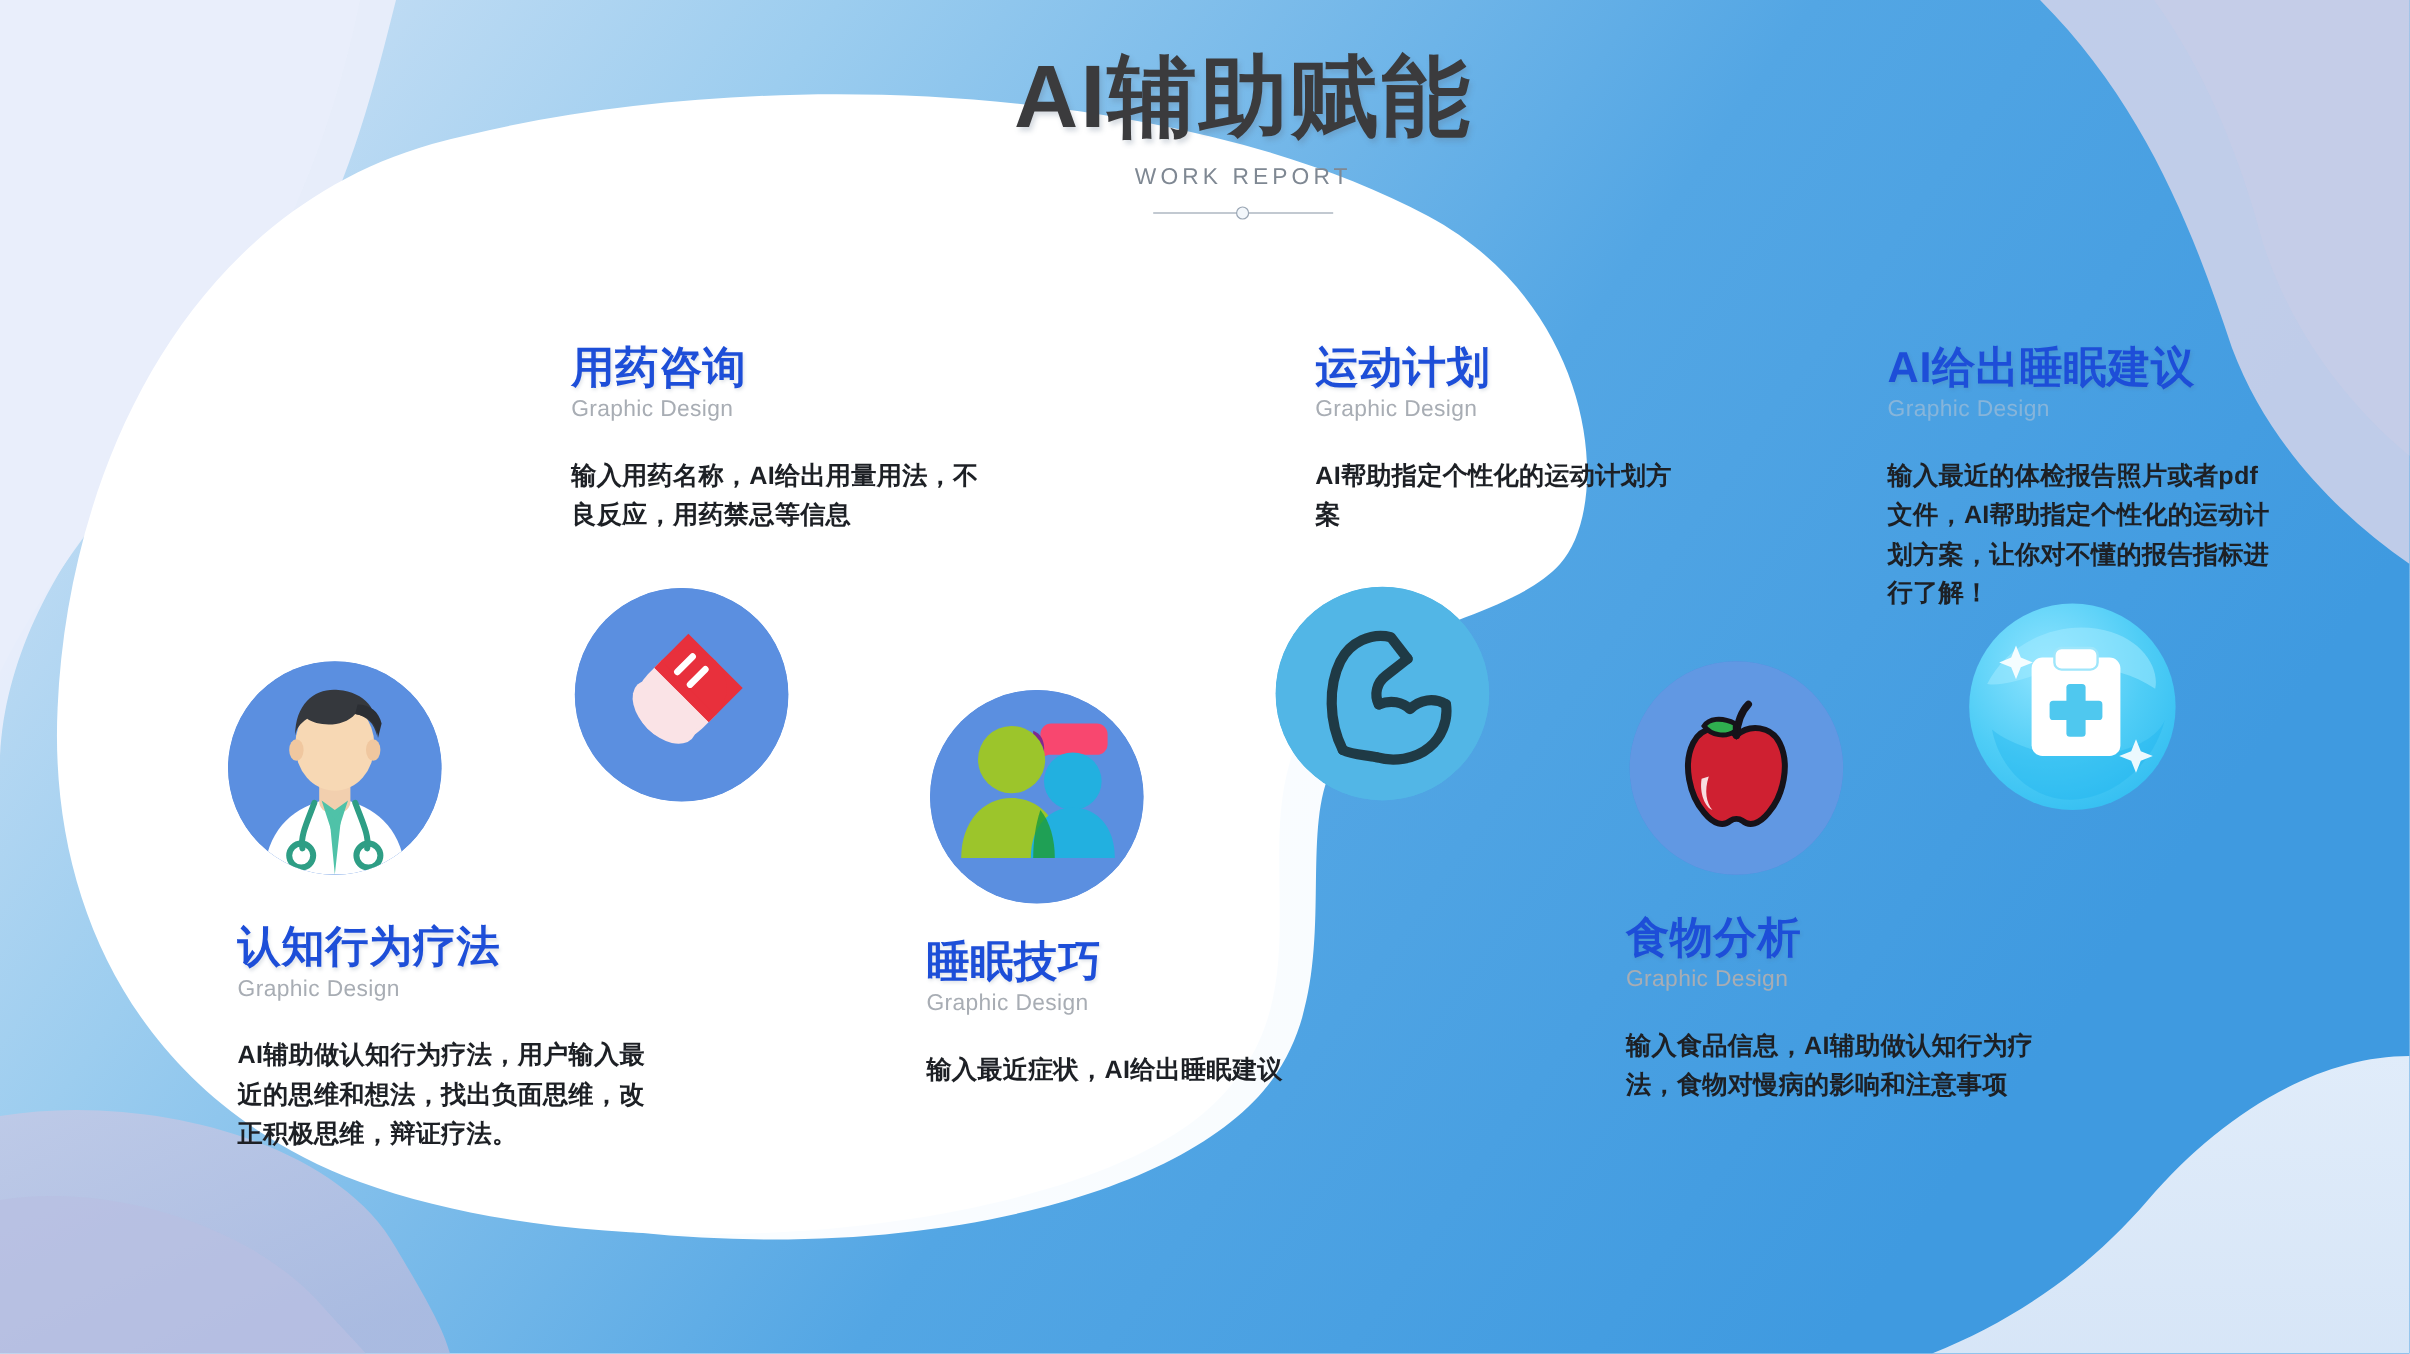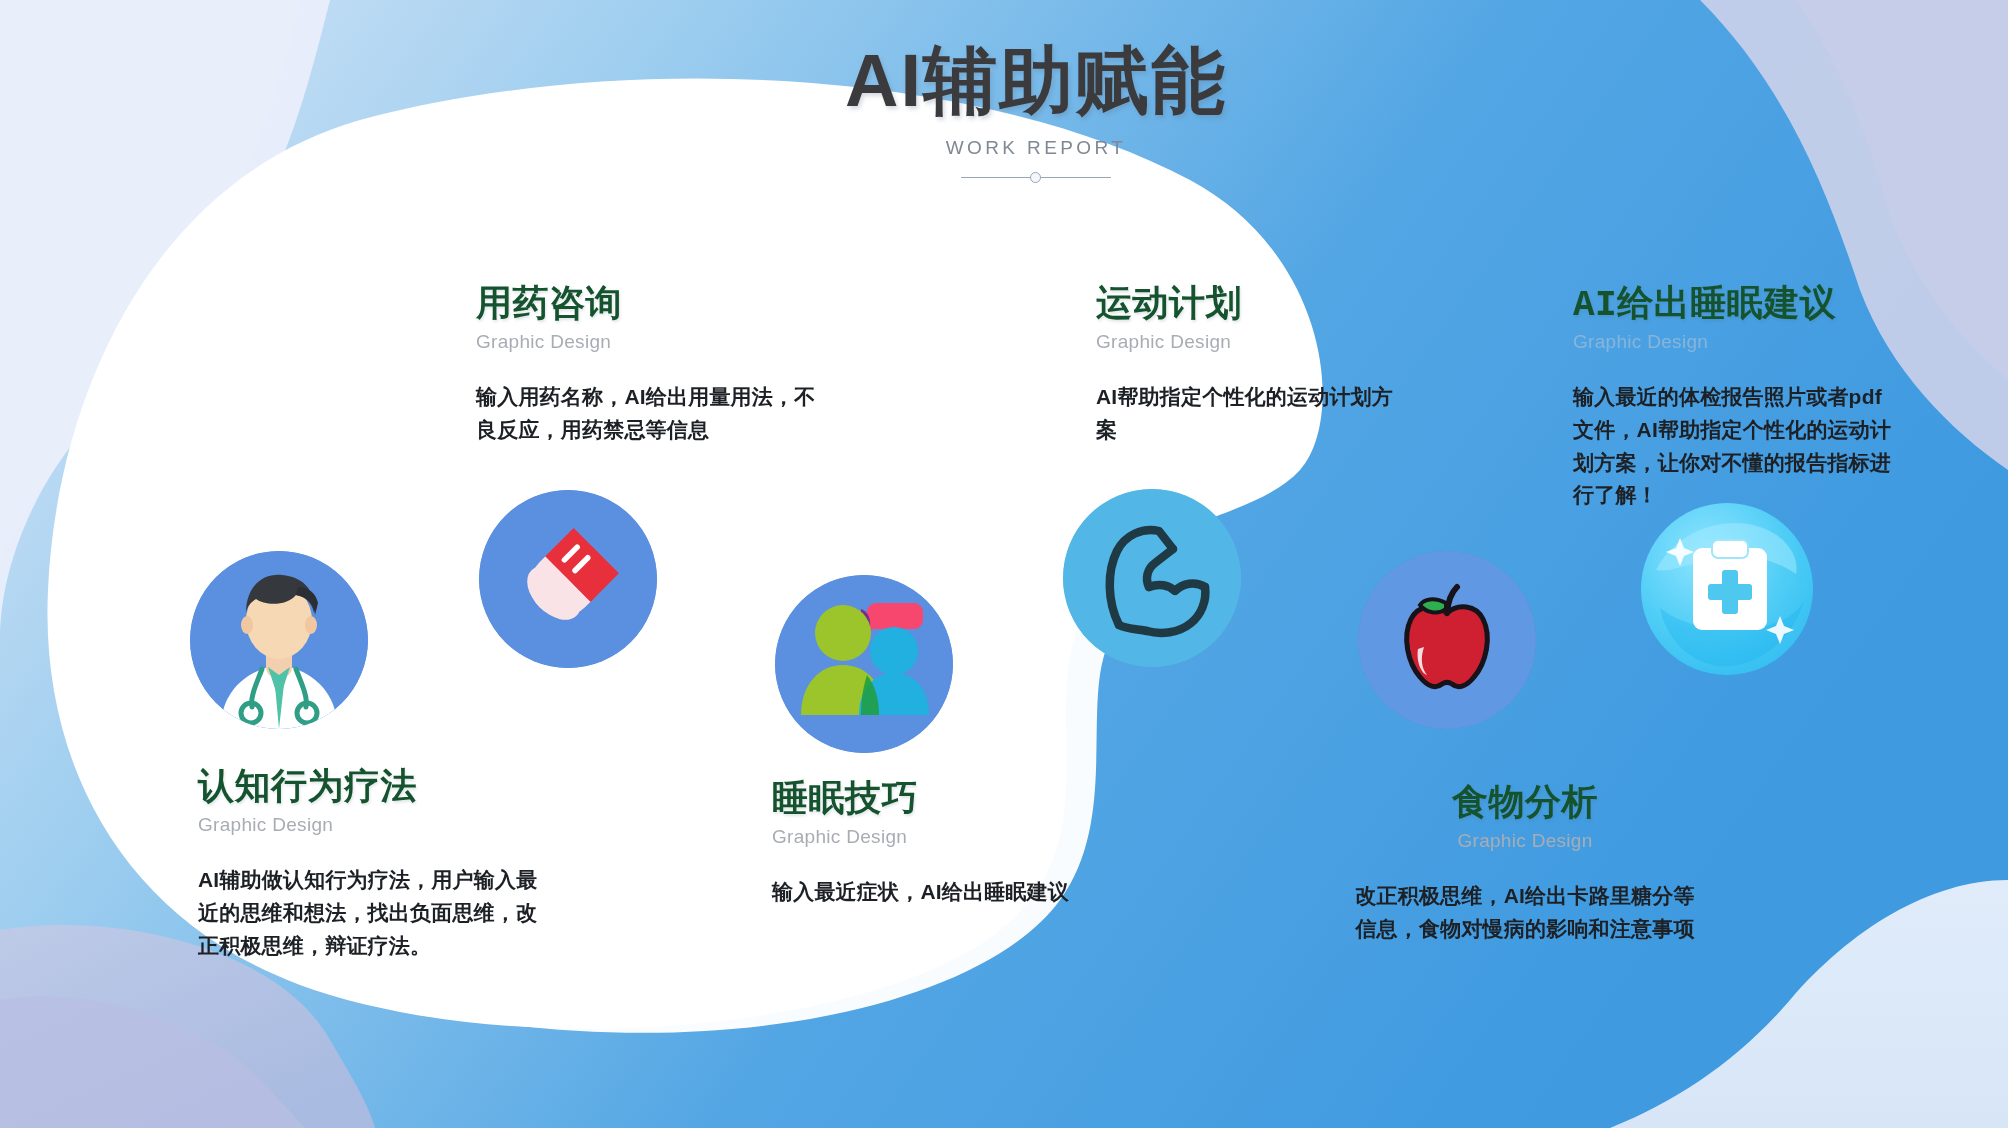--- a/index.html
+++ b/index.html
@@ -27,22 +27,22 @@
     margin:12px auto 0;width:150px;height:14px;position:relative;
   }
   .divider .ln{position:absolute;top:6px;left:0;width:150px;height:1px;background:#9aa6b4;}
   .divider .dot{
     position:absolute;top:1px;left:69px;width:11px;height:11px;border-radius:50%;
     background:#f3f7fb;border:1.6px solid #9aa6b4;box-sizing:border-box;
   }
 
   
   .block{position:absolute;z-index:7;}
-  .b-title{font-size:36px;font-weight:bold;color:#14532d;line-height:1.18;margin:0;letter-spacing:.5px;
-           text-shadow:1px 2px 3px rgba(80,100,125,.18);font-family:Liberation Mono, monospace;}
+  .b-title{font-size:36px;font-weight:bold;color:#1d4ed8;line-height:1.18;margin:0;letter-spacing:.5px;
+           text-shadow:1px 2px 3px rgba(80,100,125,.18);}
   .b-sub{font-size:19px;color:#a8adb4;margin-top:4px;letter-spacing:.3px;}
   .b-sub.faded{color:#b9c6d4;opacity:.55;}
   .b-desc{font-size:21px;color:#1d2025;line-height:1.55;margin-top:28px;font-weight:bold;letter-spacing:.2px;}
 
   
   .icon-circle{position:absolute;border-radius:50%;overflow:hidden;z-index:8;
                display:flex;align-items:center;justify-content:center;}
   .icon-circle svg{display:block;}
 </style>
 </head>
@@ -124,24 +124,24 @@
     <div class="b-sub">Graphic Design</div>
     <div class="b-desc">AI辅助做认知行为疗法，用户输入最近的思维和想法，找出负面思维，改正积极思维，辩证疗法。</div>
   </div>
 
   <div class="block" style="left:772px;top:780px;width:300px;">
     <div class="b-title">睡眠技巧</div>
     <div class="b-sub">Graphic Design</div>
     <div class="b-desc">输入最近症状，AI给出睡眠建议</div>
   </div>
 
-  <div class="block" style="left:1355px;top:784px;width:340px;text-align:center;">
+  <div class="block" style="left:1355px;top:760px;width:340px;">
     <div class="b-title">食物分析</div>
     <div class="b-sub">Graphic Design</div>
-    <div class="b-desc">改正积极思维，AI给出卡路里糖分等信息，食物对慢病的影响和注意事项</div>
+    <div class="b-desc">输入食品信息，AI辅助做认知行为疗法，食物对慢病的影响和注意事项</div>
   </div>
 
   <div class="icon-circle" style="left:190px;top:551px;width:178px;height:178px;background:#5b8fe0;">
     <svg width="178" height="178" viewBox="0 0 178 178">
       <circle cx="89" cy="89" r="89" fill="#5b8fe0"></circle>
 
       <path d="M30,178 C32,142 52,124 78,116 L100,116 C126,124 146,142 148,178 Z" fill="#ffffff"></path>
 
       <rect x="76" y="96" width="26" height="30" rx="9" fill="#f2cfae"></rect>
 

